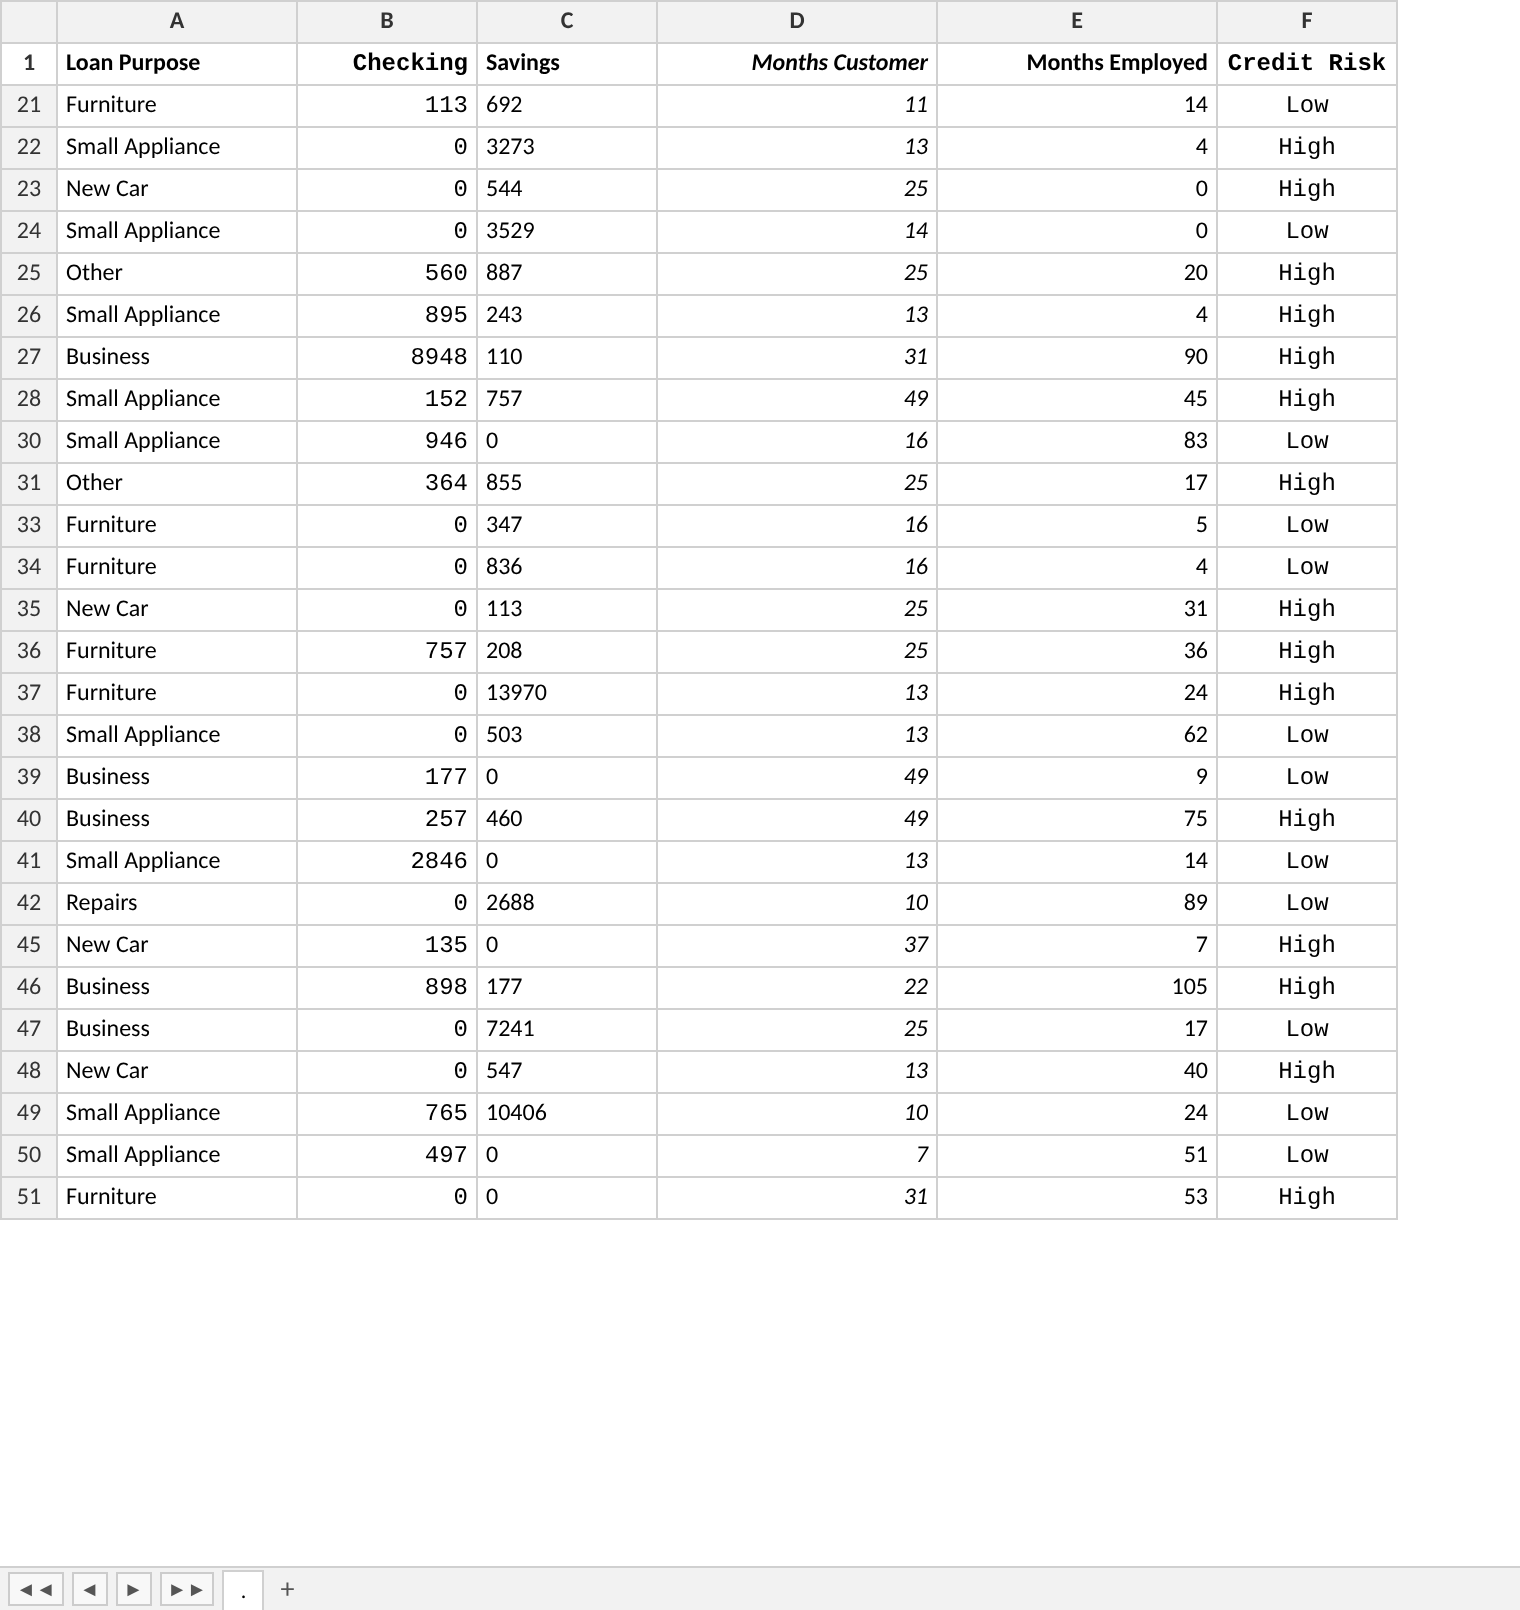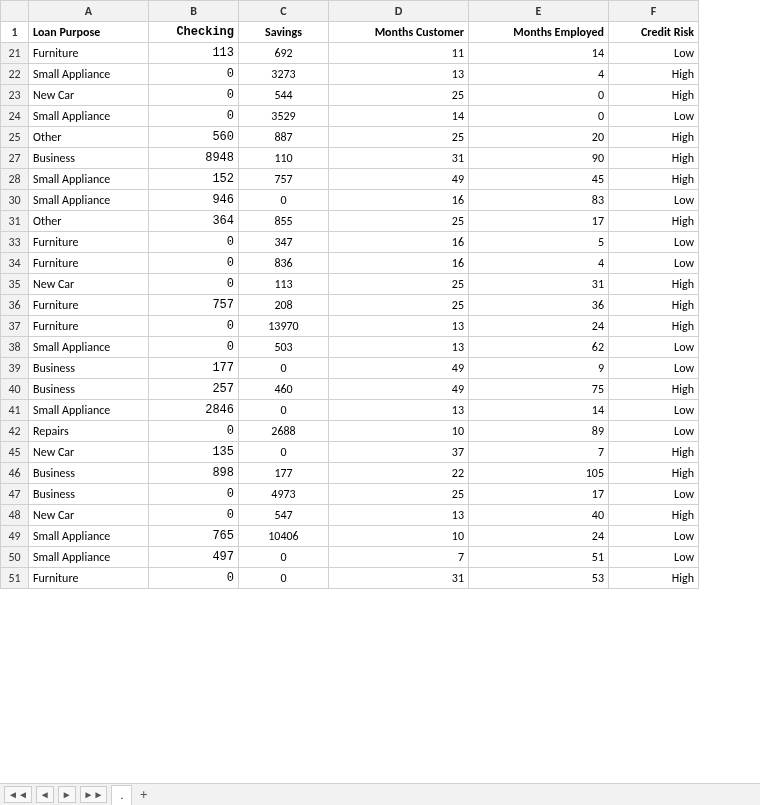--- a/index.html
+++ b/index.html
@@ -52,24 +52,24 @@
     
     .col-a { width: 120px; }
     .col-b { width: 90px; }
     .col-c { width: 90px; }
     .col-d { width: 140px; }
     .col-e { width: 140px; }
     .col-f { width: 90px; }
 
     td.col-a { text-align: left; }
     td.col-b { text-align: right; font-family: Liberation Mono, monospace; }
-    td.col-c { text-align: center; }
-    td.col-d { text-align: right; }
+    td.col-c { text-align: left; }
+    td.col-d { text-align: right; font-style: italic; }
     td.col-e { text-align: right; }
-    td.col-f { text-align: right; }
+    td.col-f { text-align: center; font-family: Liberation Mono, monospace; }
 
     
     tr:nth-child(odd) td:not(.row-num) { background: #ffffff; }
     tr:nth-child(even) td:not(.row-num) { background: #ffffff; }
 
     
     tr.header-row td {
       font-weight: bold;
       background: #ffffff;
     }
@@ -181,20 +181,29 @@
           <tr>
             <td class="row-num">25</td>
             <td class="col-a">Other</td>
             <td class="col-b">560</td>
             <td class="col-c">887</td>
             <td class="col-d">25</td>
             <td class="col-e">20</td>
             <td class="col-f">High</td>
           </tr>
           <tr>
+            <td class="row-num">26</td>
+            <td class="col-a">Small Appliance</td>
+            <td class="col-b">895</td>
+            <td class="col-c">243</td>
+            <td class="col-d">13</td>
+            <td class="col-e">4</td>
+            <td class="col-f">High</td>
+          </tr>
+          <tr>
             <td class="row-num">27</td>
             <td class="col-a">Business</td>
             <td class="col-b">8948</td>
             <td class="col-c">110</td>
             <td class="col-d">31</td>
             <td class="col-e">90</td>
             <td class="col-f">High</td>
           </tr>
           <tr>
             <td class="row-num">28</td>
@@ -328,21 +337,21 @@
             <td class="col-b">898</td>
             <td class="col-c">177</td>
             <td class="col-d">22</td>
             <td class="col-e">105</td>
             <td class="col-f">High</td>
           </tr>
           <tr>
             <td class="row-num">47</td>
             <td class="col-a">Business</td>
             <td class="col-b">0</td>
-            <td class="col-c">4973</td>
+            <td class="col-c">7241</td>
             <td class="col-d">25</td>
             <td class="col-e">17</td>
             <td class="col-f">Low</td>
           </tr>
           <tr>
             <td class="row-num">48</td>
             <td class="col-a">New Car</td>
             <td class="col-b">0</td>
             <td class="col-c">547</td>
             <td class="col-d">13</td>

